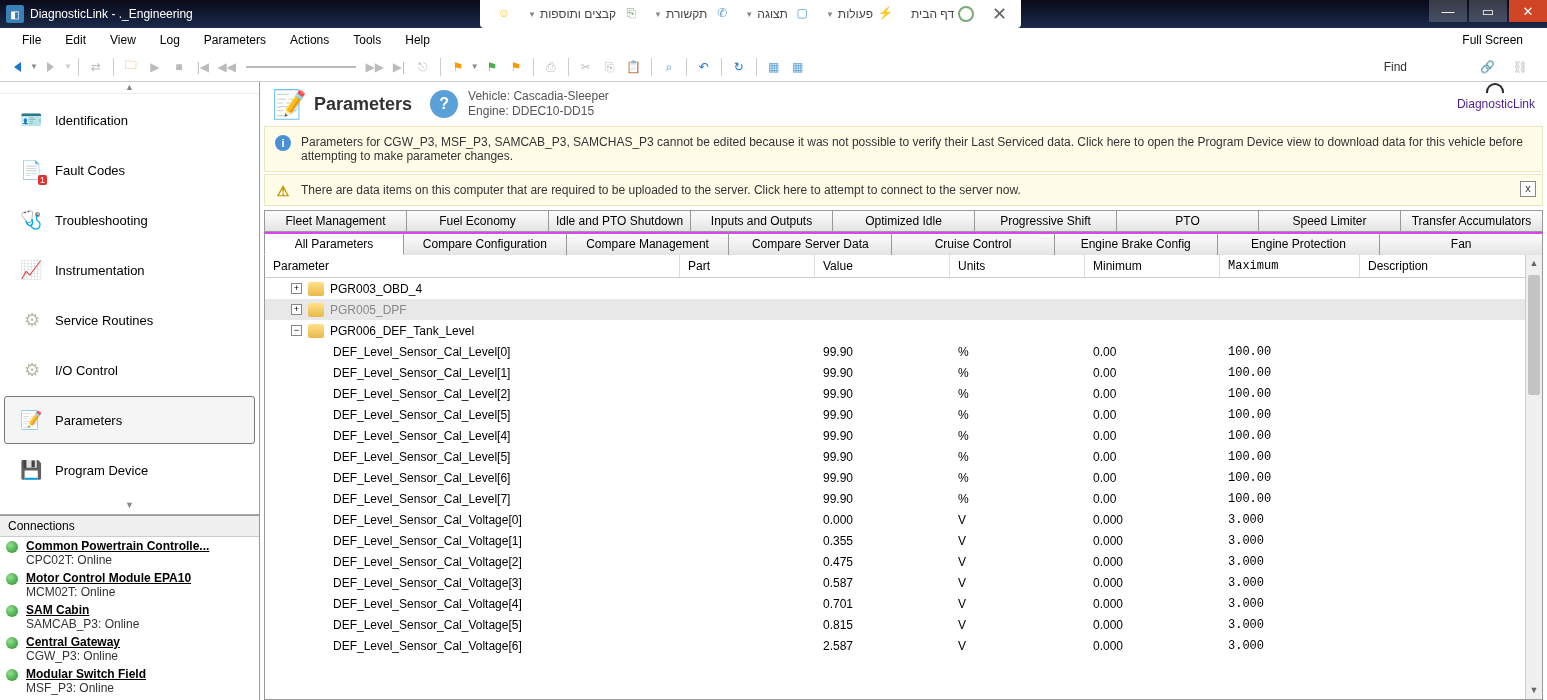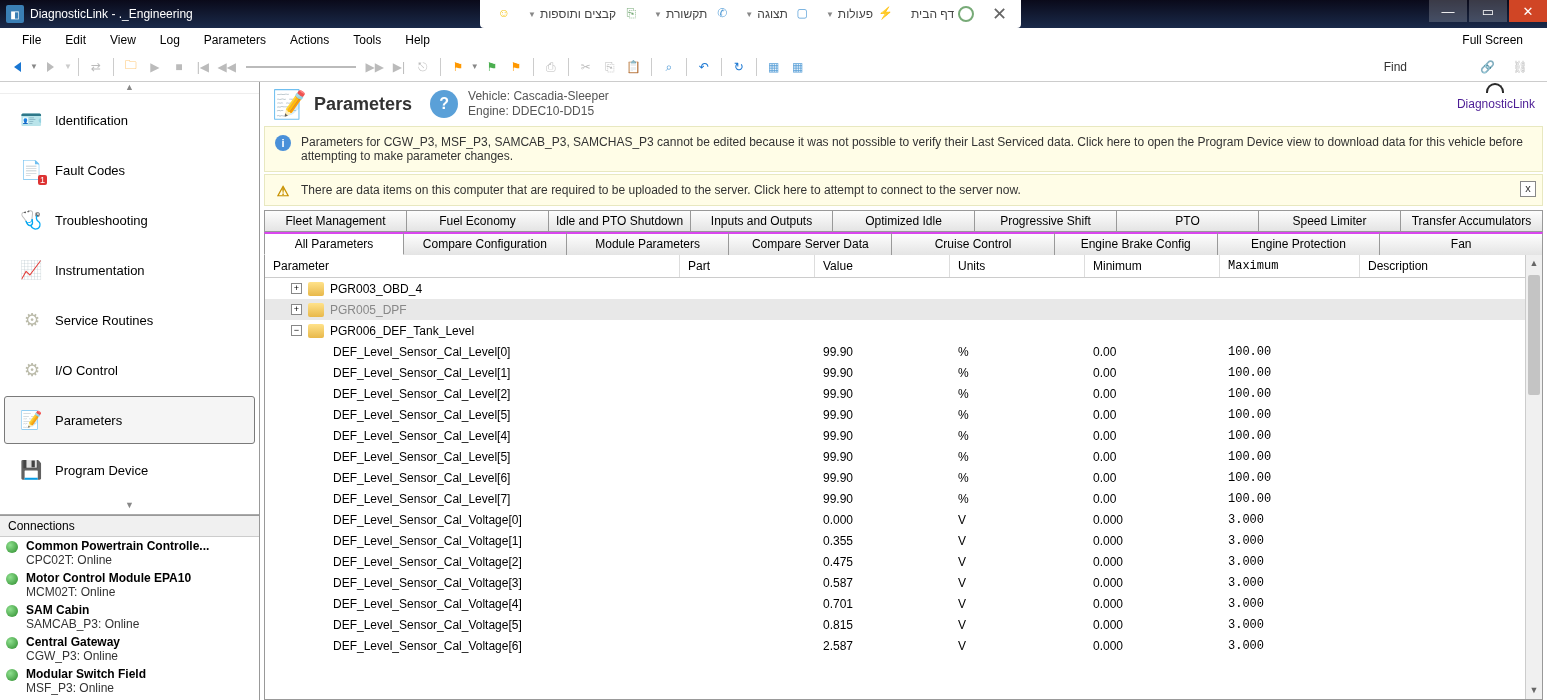--- a/index.html
+++ b/index.html
@@ -46,21 +46,21 @@
 .navitem.active { border: 1px solid #7a7a7a; background: #f5f5f5; border-radius: 3px; }
 .navicon { width: 26px; height: 26px; display: flex; align-items: center; justify-content: center; font-size: 18px; }
 .navlabel { font-size: 13px; }
 .side-more { text-align: center; color: #888; font-size: 9px; padding: 4px 0; border-bottom: 1px solid #aaa; }
 
 .conn-panel { flex: 1; border-top: 1px solid #999; display: flex; flex-direction: column; min-height: 0; }
 .conn-header { padding: 3px 8px; font-size: 12px; border-bottom: 1px solid #ccc; background: #f0f0f0; }
 .conn-list { overflow-y: auto; flex: 1; }
 .conn-item { padding: 2px 8px 2px 26px; position: relative; line-height: 14px; }
 .conn-item .dot { position: absolute; left: 6px; top: 4px; width: 12px; height: 12px; border-radius: 50%; background: radial-gradient(circle at 35% 35%, #8fe08f, #2a8a2a); }
-.conn-name { font-weight: bold; }
+.conn-name { font-weight: bold; text-decoration: underline; }
 .conn-sub { color: #333; font-size: 12px; }
 
 
 .content { flex: 1; display: flex; flex-direction: column; overflow: hidden; }
 .hdr { display: flex; align-items: center; padding: 6px 12px; gap: 10px; }
 .hdr .penicon { width: 32px; height: 32px; }
 .hdr h1 { font-size: 18px; font-weight: 600; color: #333; }
 .hdr .help { width: 28px; height: 28px; border-radius: 50%; background: #5aa0d8; color: #fff; display: flex; align-items: center; justify-content: center; font-weight: bold; font-size: 16px; margin-left: 8px; }
 .hdr .vehinfo { color: #555; font-size: 12px; line-height: 15px; }
 .hdr .logo { margin-left: auto; font-size: 22px; color: #4c1d95; font-weight: 400; display: flex; align-items: center; gap: 2px; }
@@ -320,21 +320,21 @@
       <div class="tab">Inputs and Outputs</div>
       <div class="tab">Optimized Idle</div>
       <div class="tab">Progressive Shift</div>
       <div class="tab">PTO</div>
       <div class="tab">Speed Limiter</div>
       <div class="tab">Transfer Accumulators</div>
     </div>
     <div class="tabrow row2">
       <div class="tab active" style="flex:0 0 140px">All Parameters</div>
       <div class="tab">Compare Configuration</div>
-      <div class="tab">Module Parameters</div>
+      <div class="tab">Compare Management</div>
       <div class="tab">Compare Server Data</div>
       <div class="tab">Cruise Control</div>
       <div class="tab">Engine Brake Config</div>
       <div class="tab">Engine Protection</div>
       <div class="tab">Fan</div>
     </div>
 
     <div class="gridwrap">
       <div class="gridhead">
         <div class="gh c-param">Parameter</div>

